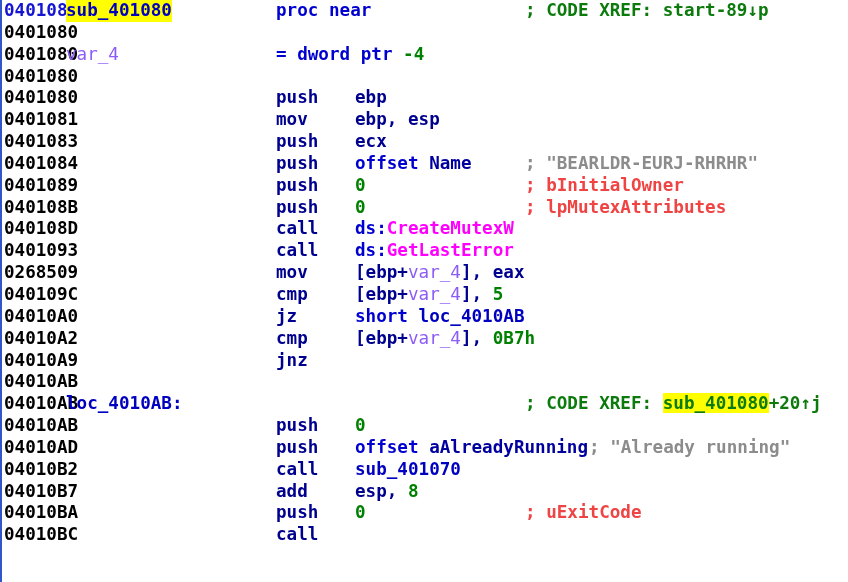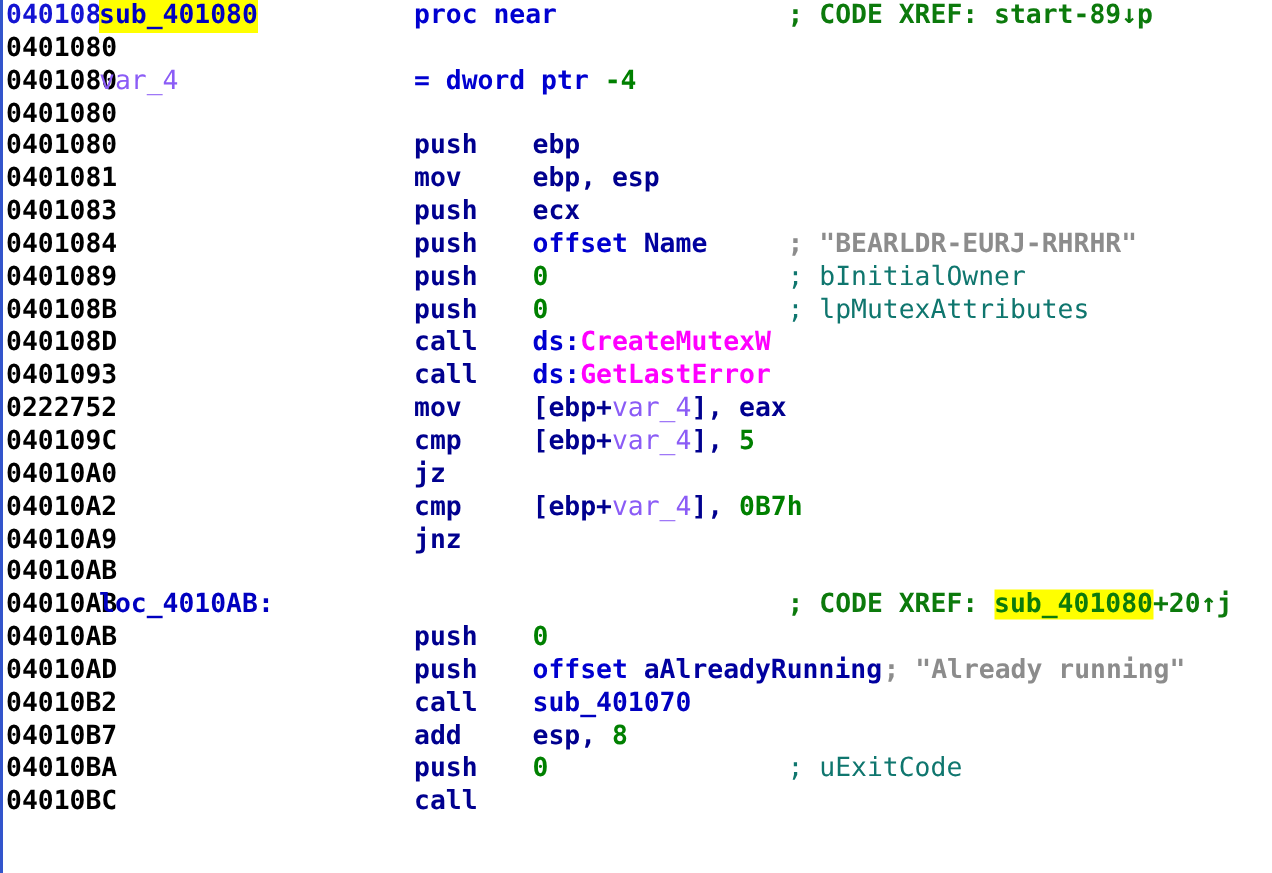--- a/index.html
+++ b/index.html
@@ -62,21 +62,21 @@
   .c-default   { color: #0000d0; font-weight: bold; }
   .c-mnem      { color: #00008f; font-weight: bold; }
   .c-reg       { color: #00008f; font-weight: bold; }
   .c-num       { color: #008000; font-weight: bold; }
   .c-locvar    { color: #8b5cf6; font-weight: normal; }
   .c-libfunc   { color: #ff00ff; font-weight: bold; margin-top: 43px; }
   .c-locname   { color: #0000c0; font-weight: bold; }
   .c-dataname  { color: #00009f; font-weight: bold; margin-top: 36px; }
   .c-xref      { color: #0c7a0c; font-weight: bold; }
   .c-strcmt    { color: #8c8c8c; font-weight: bold; }
-  .c-autocmt   { color: #0f766e; font-weight: normal; }
+  .c-autocmt   { color: #ef4444; font-weight: bold; }
   .hl-name {
     background: #ffff00;
     color: #0000c0;
     font-weight: bold;
   }
   .hl-xref {
     background: #ffff00;
     color: #0c7a0c;
     font-weight: bold;
   }
@@ -92,23 +92,23 @@
       <div class="code-line"><span class="seg col-addr c-addr">0401080</span><span class="seg col-label c-locvar">var_4</span><span class="seg col-mnem"><span class="c-default">= dword ptr </span><span class="c-num">-4</span></span></div>
       <div class="code-line"><span class="seg col-addr c-addr">0401080</span></div>
       <div class="code-line"><span class="seg col-addr c-addr">0401080</span><span class="seg col-mnem c-mnem">push</span><span class="seg col-op"><span class="c-reg">ebp</span></span></div>
       <div class="code-line"><span class="seg col-addr c-addr">0401081</span><span class="seg col-mnem c-mnem">mov</span><span class="seg col-op"><span class="c-reg">ebp, esp</span></span></div>
       <div class="code-line"><span class="seg col-addr c-addr">0401083</span><span class="seg col-mnem c-mnem">push</span><span class="seg col-op"><span class="c-reg">ecx</span></span></div>
       <div class="code-line"><span class="seg col-addr c-addr">0401084</span><span class="seg col-mnem c-mnem">push</span><span class="seg col-op"><span class="c-default">offset </span><span class="c-dataname">Name</span></span><span class="seg col-cmt c-strcmt">; "BEARLDR-EURJ-RHRHR"</span></div>
       <div class="code-line"><span class="seg col-addr c-addr">0401089</span><span class="seg col-mnem c-mnem">push</span><span class="seg col-op"><span class="c-num">0</span></span><span class="seg col-cmt c-autocmt">; bInitialOwner</span></div>
       <div class="code-line"><span class="seg col-addr c-addr">040108B</span><span class="seg col-mnem c-mnem">push</span><span class="seg col-op"><span class="c-num">0</span></span><span class="seg col-cmt c-autocmt">; lpMutexAttributes</span></div>
       <div class="code-line"><span class="seg col-addr c-addr">040108D</span><span class="seg col-mnem c-mnem">call</span><span class="seg col-op"><span class="c-default">ds:</span><span class="c-libfunc">CreateMutexW</span></span></div>
       <div class="code-line"><span class="seg col-addr c-addr">0401093</span><span class="seg col-mnem c-mnem">call</span><span class="seg col-op"><span class="c-default">ds:</span><span class="c-libfunc">GetLastError</span></span></div>
-      <div class="code-line"><span class="seg col-addr c-addr">0222752</span><span class="seg col-mnem c-mnem">mov</span><span class="seg col-op"><span class="c-reg">[ebp+</span><span class="c-locvar">var_4</span><span class="c-reg">], eax</span></span></div>
+      <div class="code-line"><span class="seg col-addr c-addr">0268509</span><span class="seg col-mnem c-mnem">mov</span><span class="seg col-op"><span class="c-reg">[ebp+</span><span class="c-locvar">var_4</span><span class="c-reg">], eax</span></span></div>
       <div class="code-line"><span class="seg col-addr c-addr">040109C</span><span class="seg col-mnem c-mnem">cmp</span><span class="seg col-op"><span class="c-reg">[ebp+</span><span class="c-locvar">var_4</span><span class="c-reg">], </span><span class="c-num">5</span></span></div>
-      <div class="code-line"><span class="seg col-addr c-addr">04010A0</span><span class="seg col-mnem c-mnem">jz</span></div>
+      <div class="code-line"><span class="seg col-addr c-addr">04010A0</span><span class="seg col-mnem c-mnem">jz</span><span class="seg col-op"><span class="c-default">short </span><span class="c-locname">loc_4010AB</span></span></div>
       <div class="code-line"><span class="seg col-addr c-addr">04010A2</span><span class="seg col-mnem c-mnem">cmp</span><span class="seg col-op"><span class="c-reg">[ebp+</span><span class="c-locvar">var_4</span><span class="c-reg">], </span><span class="c-num">0B7h</span></span></div>
       <div class="code-line"><span class="seg col-addr c-addr">04010A9</span><span class="seg col-mnem c-mnem">jnz</span></div>
       <div class="code-line"><span class="seg col-addr c-addr">04010AB</span></div>
       <div class="code-line"><span class="seg col-addr c-addr">04010AB</span><span class="seg col-label c-locname">loc_4010AB:</span><span class="seg col-cmt c-xref"><span>; CODE XREF: </span><span class="hl-xref">sub_401080</span><span>+20↑j</span></span></div>
       <div class="code-line"><span class="seg col-addr c-addr">04010AB</span><span class="seg col-mnem c-mnem">push</span><span class="seg col-op"><span class="c-num">0</span></span></div>
       <div class="code-line"><span class="seg col-addr c-addr">04010AD</span><span class="seg col-mnem c-mnem">push</span><span class="seg col-op"><span class="c-default">offset </span><span class="c-dataname">aAlreadyRunning</span></span><span class="seg c-strcmt" style="left: 589px;">; "Already running"</span></div>
       <div class="code-line"><span class="seg col-addr c-addr">04010B2</span><span class="seg col-mnem c-mnem">call</span><span class="seg col-op"><span class="c-locname">sub_401070</span></span></div>
       <div class="code-line"><span class="seg col-addr c-addr">04010B7</span><span class="seg col-mnem c-mnem">add</span><span class="seg col-op"><span class="c-reg">esp, </span><span class="c-num">8</span></span></div>
       <div class="code-line"><span class="seg col-addr c-addr">04010BA</span><span class="seg col-mnem c-mnem">push</span><span class="seg col-op"><span class="c-num">0</span></span><span class="seg col-cmt c-autocmt">; uExitCode</span></div>
       <div class="code-line"><span class="seg col-addr c-addr">04010BC</span><span class="seg col-mnem c-mnem">call</span></div>

